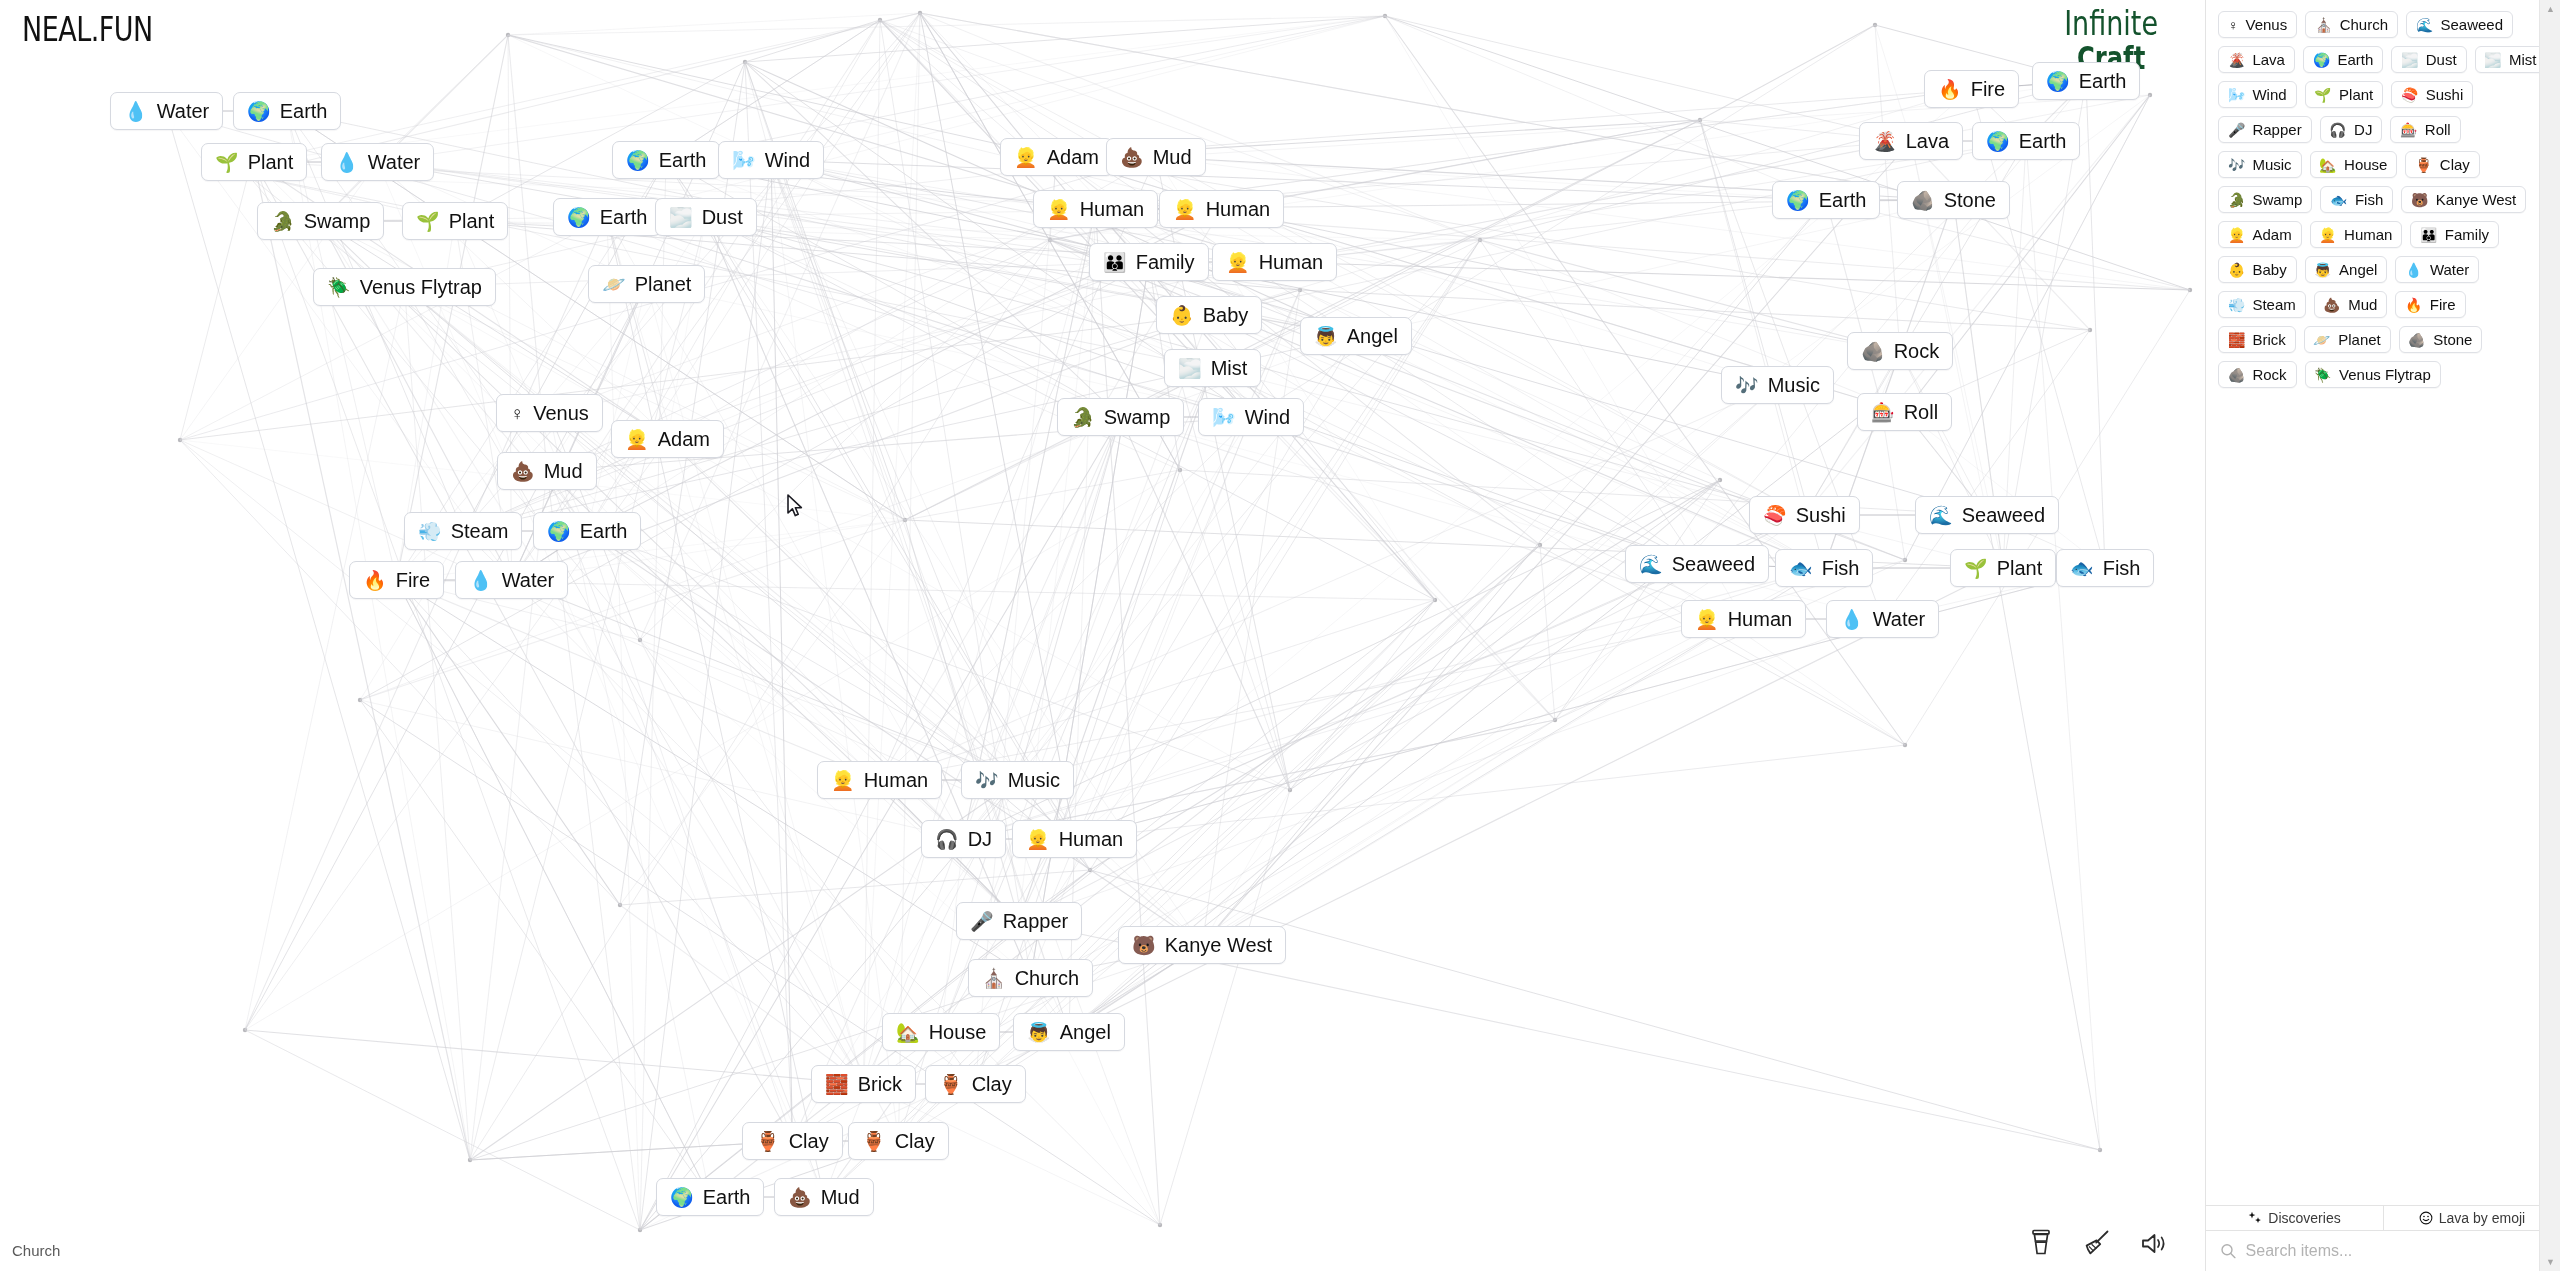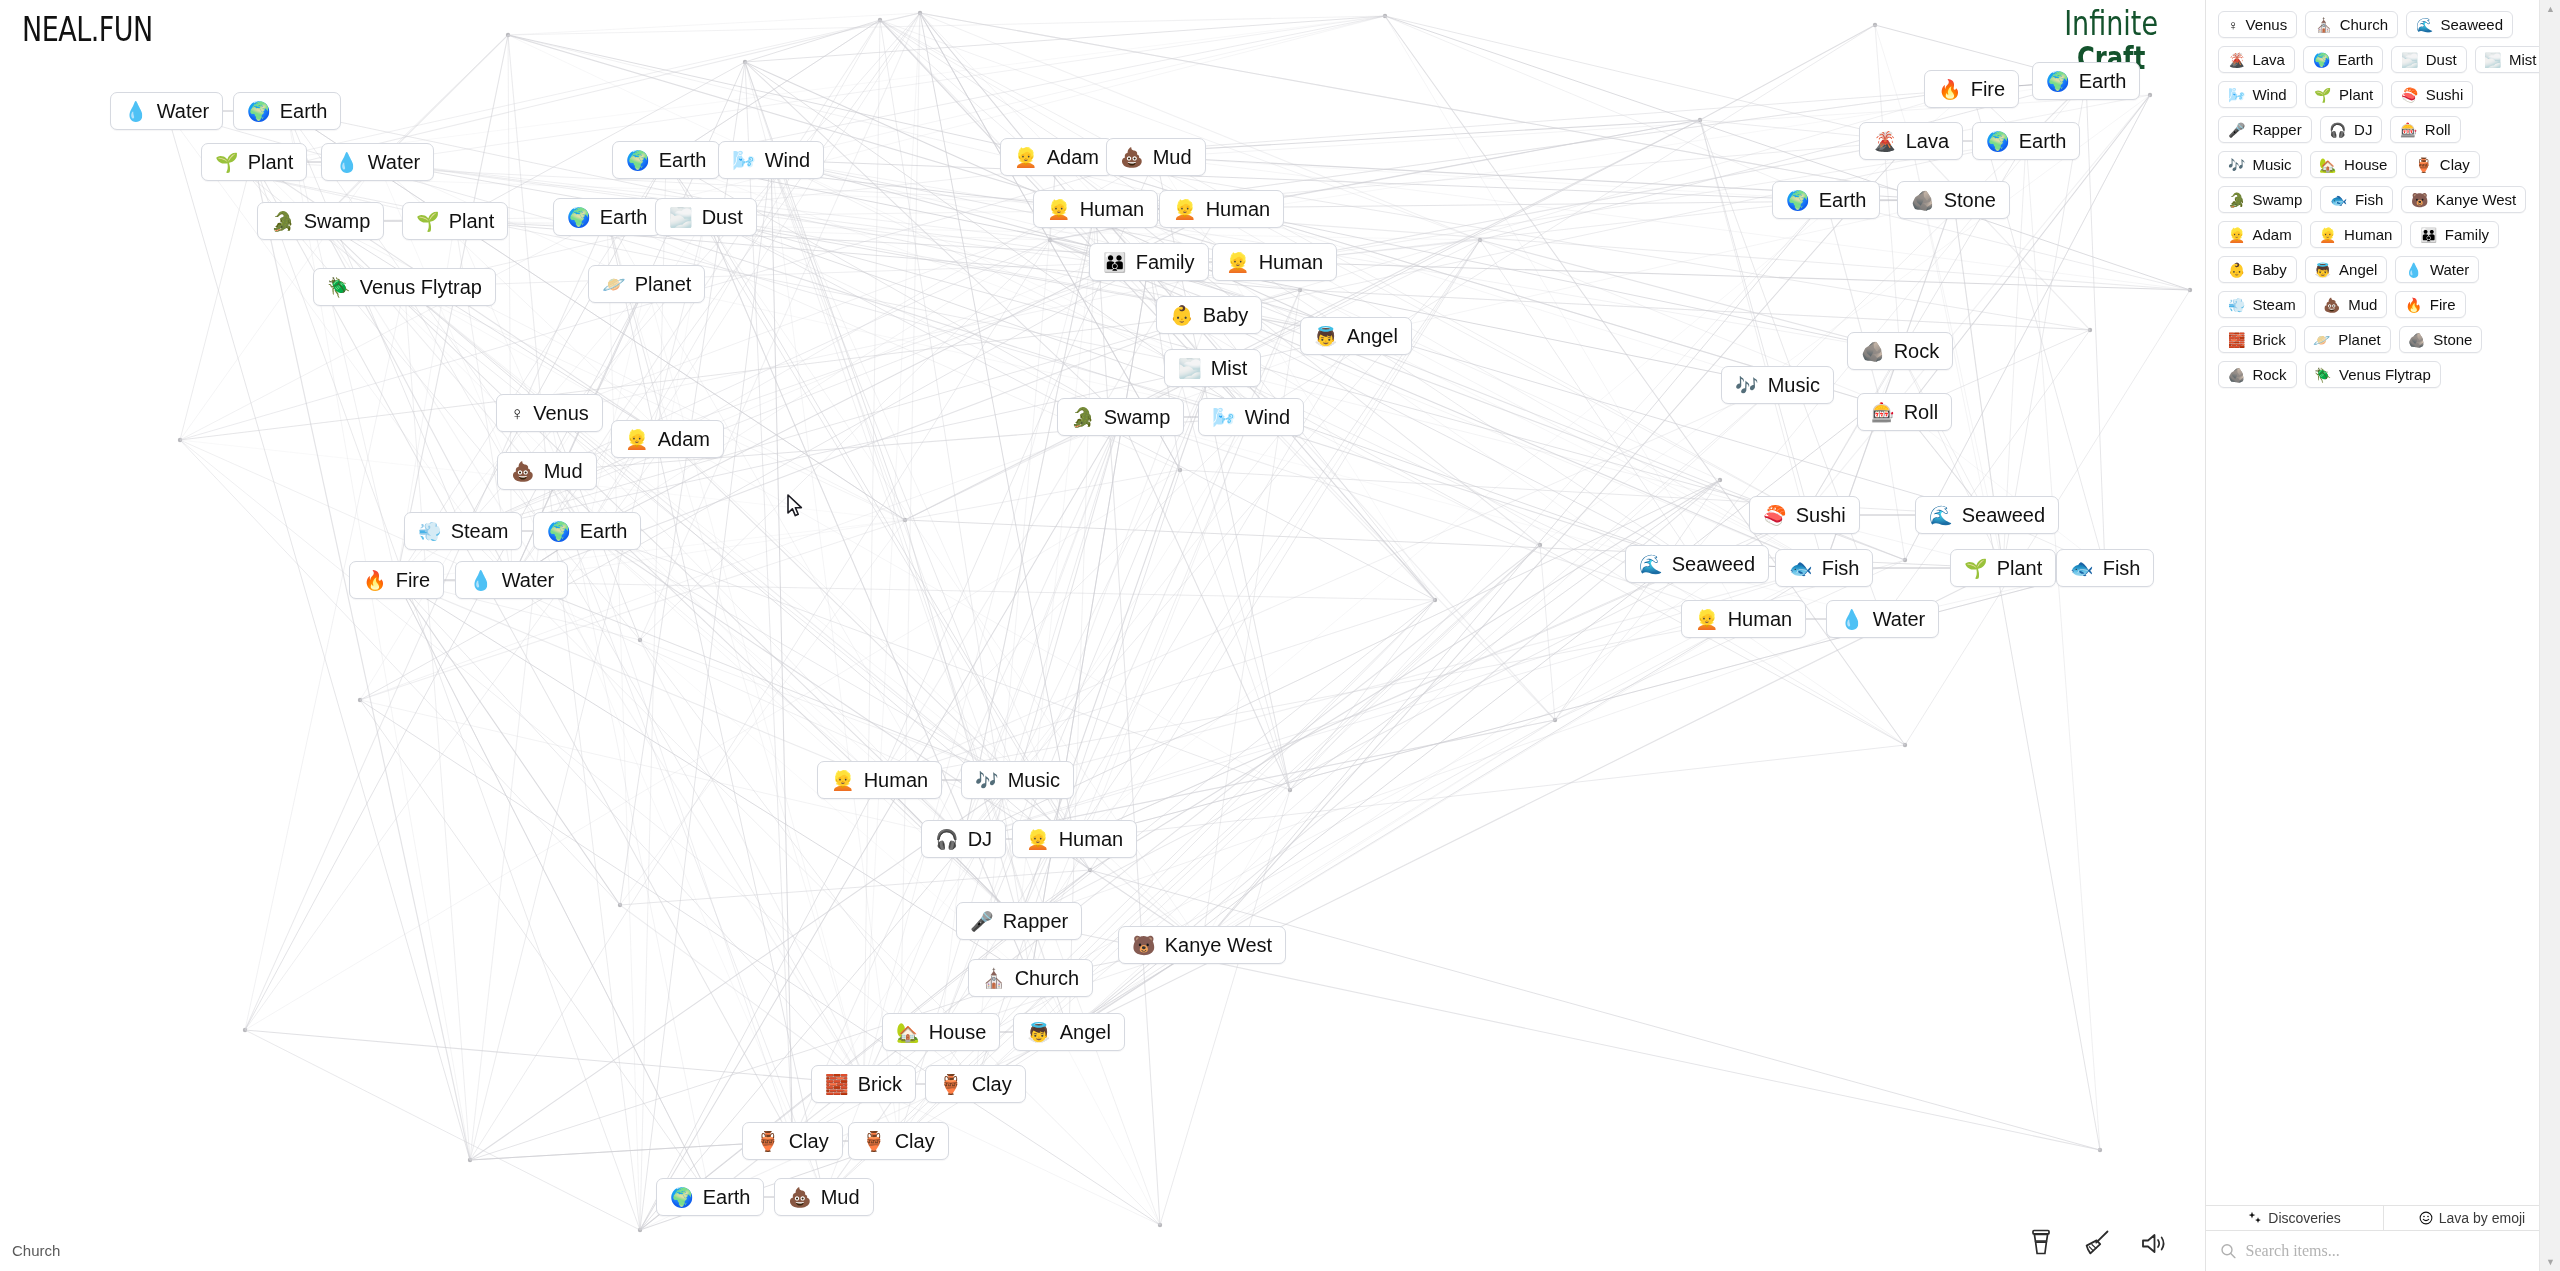--- a/index.html
+++ b/index.html
@@ -98,21 +98,21 @@
   }
   .side-tab + .side-tab { border-left: 1px solid #e3e3e3; }
 
   #search-row {
     height: 40px; display: flex; align-items: center; gap: 9px;
     padding: 0 14px; background: #fff;
   }
   #search-input {
     border: 0; outline: 0; background: transparent;
     font-size: 16px; color: #333; width: 100%;
-    font-family: Liberation Serif, serif;
+    font-family: Liberation Sans, sans-serif;
   }
   #search-input::placeholder { color: #b3b3b3; }
 
   
   #side-scroll {
     position: absolute; right: 0; top: 0; width: 21px; height: 1271px;
     background: #f1f1f1; border-left: 1px solid #e6e6e6;
   }
   #side-scroll .arrow {
     position: absolute; left: 0; width: 21px; height: 18px;

